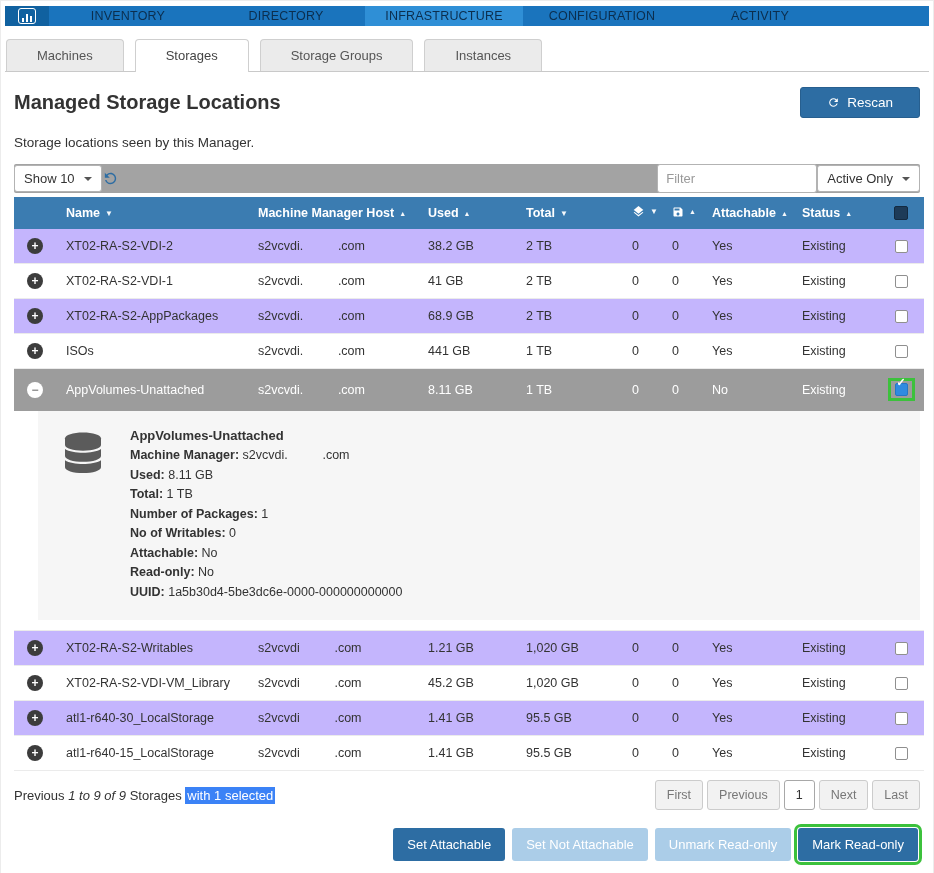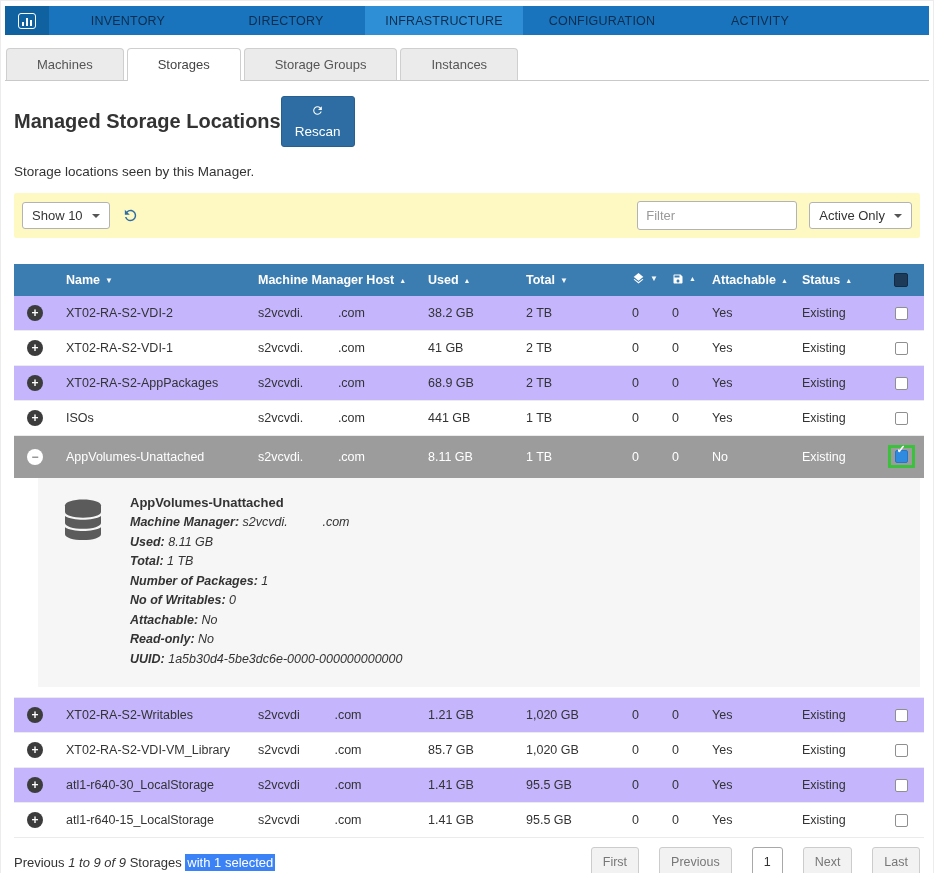--- a/index.html
+++ b/index.html
@@ -1,50 +1,50 @@
 <!DOCTYPE html>
 <html><head>
 <meta charset="utf-8">
 <style>
   * { box-sizing: border-box; margin: 0; padding: 0; }
   html,body { background:#fff; font-family:"Liberation Sans", sans-serif; color:#333; }
   .page { width:934px; min-height:873px; padding:5px 4px; border:1px solid #ececec; background:#fff; }
 
   
-  .topnav { display:flex; height:29px; background:#1a74bd; align-items:stretch; }
+  .topnav { display:flex; height:20px; background:#1a74bd; align-items:stretch; }
   .brand { width:44px; background:#1061a0; display:flex; align-items:center; justify-content:center; }
   .brand-icon { width:18px; height:16px; border:1.6px solid #fff; border-radius:3px; display:flex; align-items:flex-end; justify-content:center; gap:1.5px; padding:2px 2px 1.5px; }
   .brand-icon i { display:block; width:2.5px; background:#fff; }
   .brand-icon i:nth-child(1){height:4px;} .brand-icon i:nth-child(2){height:8px;} .brand-icon i:nth-child(3){height:6px;}
   .nav-item { width:158px; display:flex; align-items:center; justify-content:center; font-size:12.5px; color:#0b2e4e; letter-spacing:.2px; cursor:pointer; }
   .nav-item.active { background:#2f8fd6; }
 
   
-  .tabs { margin-top:13px; display:flex; gap:3px; padding:0 1px; border-bottom:1px solid #c9c9c9; }
+  .tabs { margin-top:13px; display:flex; gap:11px; padding:0 1px; border-bottom:1px solid #c9c9c9; }
   .tab { padding:8px 30px; background:#ebebeb; border:1px solid #cfcfcf; border-bottom:none; border-radius:4px 4px 0 0; font-size:13px; color:#555; cursor:pointer; }
   .tab.active { background:#fff; color:#444; margin-bottom:-1px; padding-bottom:9px; }
 
   
   .content { padding:15px 9px 0; }
-  .title-row { display:flex; align-items:center; }
+  .title-row { display:flex; justify-content:space-between; align-items:center; }
   .page-title { font-size:20px; font-weight:bold; color:#333; }
-  .btn-rescan { display:inline-flex; align-items:center; gap:7px; background:#2d6da3; color:#fff; border:1px solid #275f8f; border-radius:3px; padding:7px 13px; font-size:13.5px; cursor:pointer;flex-direction:column; }
+  .btn-rescan { display:inline-flex; align-items:center; gap:7px; background:#2d6da3; color:#fff; border:1px solid #275f8f; border-radius:3px; padding:7px 26px; font-size:13.5px; cursor:pointer; }
   .subtitle { margin:17px 0 14px; font-size:13.5px; }
 
   
-  .toolbar { background:#fef9c3; border-radius:2px; padding:8px; display:flex; align-items:center; gap:12px; }
+  .toolbar { background:#a3a3a3; border-radius:2px; display:flex; align-items:center; }
   .fake-select { background:#fff; border:1px solid #b3b3b3; border-radius:3px; padding:5px 9px; font-size:13px; display:inline-flex; align-items:center; gap:9px; cursor:pointer; }
   .sel-caret { width:0; height:0; border-left:4px solid transparent; border-right:4px solid transparent; border-top:4.5px solid #555; }
   .icon-refresh { cursor:pointer; line-height:0; }
   .toolbar-spacer { flex:1; }
   .filter-input { width:160px; height:29px; border:1px solid #b3b3b3; border-radius:3px; padding:0 8px; font-size:13px; color:#333; background:#fff; }
   .filter-input::placeholder { color:#999; }
 
   
-  table { width:100%; border-collapse:collapse; table-layout:fixed; margin-top:26px; }
+  table { width:100%; border-collapse:collapse; table-layout:fixed; margin-top:4px; }
   thead th { background:#3b7cb1; color:#fff; font-size:12.5px; font-weight:bold; text-align:left; padding:8px 6px; cursor:pointer; white-space:nowrap; overflow:hidden; }
   th .hdr-inner { display:inline-flex; align-items:center; gap:5px; }
   .caret-desc { font-size:8px; color:rgba(255,255,255,.95); }
   .caret-asc { font-size:7px; color:rgba(255,255,255,.95); }
   tbody td { font-size:12.5px; color:#333; padding:9px 6px; border-bottom:1px solid #ebebeb; background:#fff; white-space:nowrap; overflow:hidden; }
   tr.tint td { background:#c4b5fd; }
   tr.selected td { background:#9c9c9c; color:#fff; border-bottom-color:#9c9c9c; }
   .c-host { white-space:pre; }
   .exp-icon { width:16px; height:16px; border-radius:50%; background:#3c3c3c; color:#fff; display:inline-flex; align-items:center; justify-content:center; font-size:12px; font-weight:bold; line-height:0; margin-left:7px; cursor:pointer; }
   .exp-icon.plus::before { content:"+"; }
@@ -56,30 +56,30 @@
   .cb.checked::after { content:"\2713"; position:absolute; left:1px; top:-2px; color:#fff; font-size:11px; font-weight:bold; }
   .annot-box { display:inline-block; border:3px solid #3cc13c; padding:2px 4px; line-height:0; }
   .c-check { text-align:center; }
 
   
   td.detail-cell { padding:0 4px 10px 24px; background:#fff; }
   .detail-panel { background:#f6f6f6; padding:15px 18px 18px; display:flex; gap:16px; }
   .db-icon { flex:0 0 58px; padding-top:2px; }
   .detail-lines { display:flex; flex-direction:column; }
   .detail-title { font-size:13px; font-weight:bold; line-height:20px; }
-  .detail-line { font-size:12.5px; line-height:19.5px;font-style:italic; }
+  .detail-line { font-size:12.5px; line-height:19.5px; }
   .detail-label { font-weight:bold; }
   .detail-value { white-space:pre; }
 
   
   .footer-row { display:flex; justify-content:space-between; align-items:center; margin-top:9px; }
   .showing { font-size:13px; }
   .showing .rng { font-style:italic; }
   .sel-badge { background:#3b82f6; color:#fff; padding:1px 2px; }
-  .pagination { display:flex; gap:20px; }
+  .pagination { display:flex; gap:4px; }
   .page-btn { border:1px solid #ccc; background:#f2f2f2; color:#777; padding:7px 11px; font-size:12.5px; border-radius:3px; cursor:pointer; }
   .page-btn.current { background:#fff; border-color:#a8a8a8; color:#333; }
 
   
   .actions { display:flex; justify-content:flex-end; gap:7px; margin:18px 2px 30px; }
   .action-btn { background:#2d6da3; color:#fff; border:none; border-radius:3px; padding:9px 14px; font-size:13px; cursor:pointer; }
   .action-btn.disabled { background:#abcde8; cursor:default; }
   .action-btn.annotated { outline:3px solid #3cc13c; outline-offset:1px; }
 </style>
 </head>
@@ -298,21 +298,21 @@
           <td>0</td>
           <td>Yes</td>
           <td>Existing</td>
           <td class="c-check"><span class="cb"></span></td>
         </tr>
 
         <tr>
           <td><span class="exp-icon plus"></span></td>
           <td>XT02-RA-S2-VDI-VM_Library</td>
           <td class="c-host">s2vcvdi          .com</td>
-          <td>85.7 GB</td>
+          <td>45.2 GB</td>
           <td>1,020 GB</td>
           <td>0</td>
           <td>0</td>
           <td>Yes</td>
           <td>Existing</td>
           <td class="c-check"><span class="cb"></span></td>
         </tr>
 
         <tr class="tint">
           <td><span class="exp-icon plus"></span></td>

